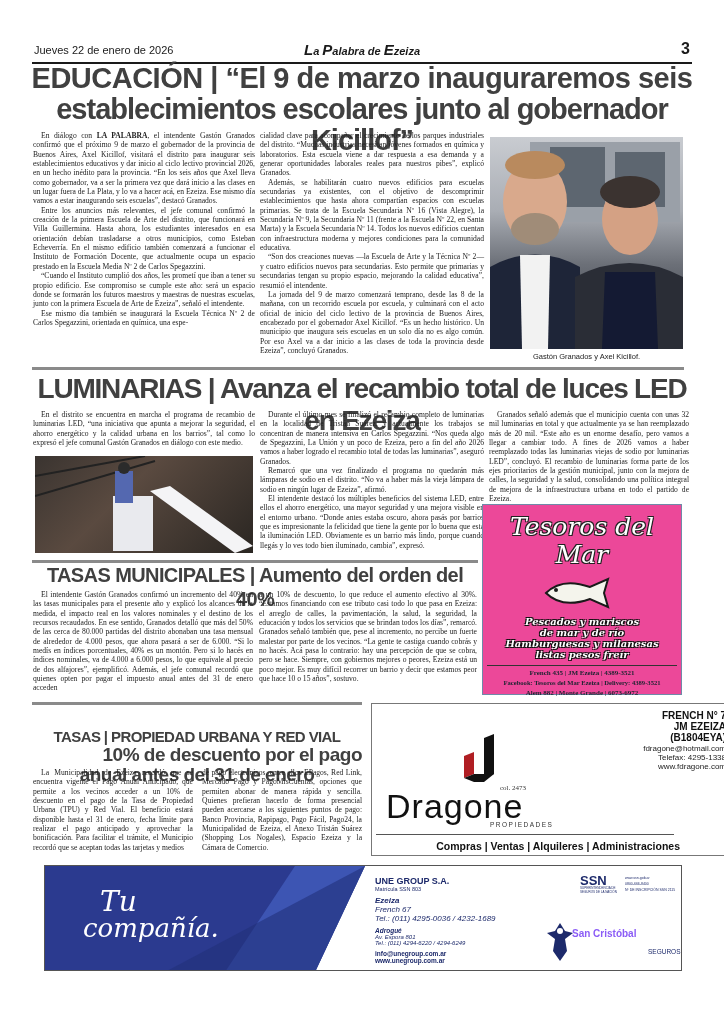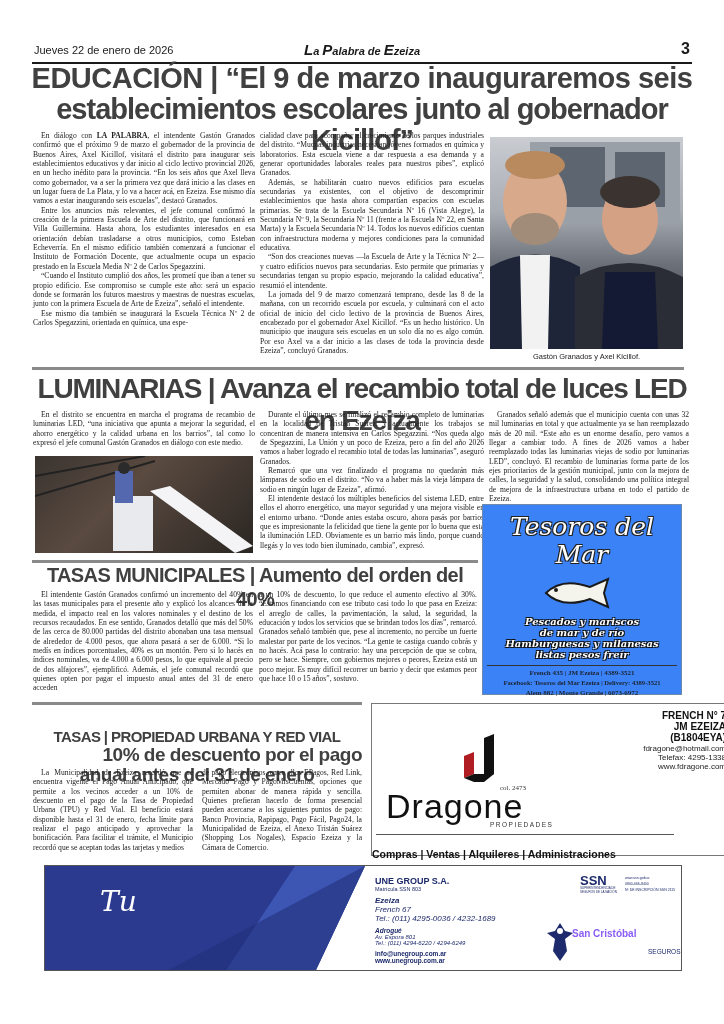--- a/index.html
+++ b/index.html
@@ -11,21 +11,21 @@
   .masthead-name .cap { font-size: 15px; }
   .page-num { left: 660px; width: 30px; top: 40px; text-align: right; font-family: "Liberation Sans", sans-serif; font-weight: bold; font-size: 16px; }
   .rule { background: #1a1a1a; height: 2px; }
   .grayrule { background: #8a8a8a; height: 3px; }
   .headline { font-family: "Liberation Sans", sans-serif; font-weight: bold; color: #404040; text-align: center; letter-spacing: -0.5px; }
   .body-text { font-size: 7.6px; line-height: 9.35px; text-align: justify; color: #222; }
   .body-text p { text-indent: 8px; }
   .body-text b { font-weight: bold; }
   .photo { background: #555; overflow: hidden; }
   .caption { font-family: "Liberation Sans", sans-serif; font-size: 7.5px; text-align: center; color: #222; }
-  .ad-blue { background: #3b82f6; border: 1px solid #6f8aa8; }
+  .ad-blue { background: #ec4899; border: 1px solid #6f8aa8; }
   .ad-title { font-family: "DejaVu Serif", serif; font-style: italic; color: #fff; text-shadow: 1px 1px 0 #222, -1px -1px 0 #222, 1px -1px 0 #222, -1px 1px 0 #222; text-align: center; }
   .ad-script { font-family: "DejaVu Serif", serif; font-style: italic; font-weight: bold; color: #fff; text-shadow: 1px 1px 0 #111, -1px -1px 0 #111, 1px -1px 0 #111, -1px 1px 0 #111; text-align: center; }
   .ad-info { font-family: "Liberation Serif", serif; font-weight: bold; color: #1c2430; font-size: 7px; text-align: center; line-height: 10px; }
   .dragone { border: 1px solid #777; background: #fff; }
   .une { border: 1px solid #555; background: #fff; overflow: hidden; }
   .sans { font-family: "Liberation Sans", sans-serif; }
 </style>
 </head>
 <body>
 
@@ -157,30 +157,31 @@
   </div>
   <svg class="abs" style="left:88px; top:30px;" width="40" height="50" viewBox="0 0 40 50">
     <polygon points="24,4 34,0 34,40 24,44" fill="#111"></polygon>
     <polygon points="4,22 14,18 14,40 4,44" fill="#b01e23"></polygon>
     <polygon points="4,44 14,40 34,40 24,48 14,48" fill="#111"></polygon>
   </svg>
   <div class="abs" style="left:128px; top:80px; font-size:7px; color:#333;">col. 2473</div>
   <div class="abs sans" style="left:14px; top:85px; font-size:34px; line-height:34px; color:#111; letter-spacing:1px;">Dragone</div>
   <div class="abs sans" style="left:118px; top:117px; font-size:6.5px; letter-spacing:1.5px; color:#333;">PROPIEDADES</div>
   <div class="abs" style="left:4px; top:130px; width:298px; border-top:1px solid #555;"></div>
-  <div class="abs sans" style="left:0; top:144px; width:308px; text-align:left; font-weight:bold; font-size:10.5px; color:#111;">Compras | Ventas | Alquileres | Administraciones</div>
+  <div class="abs sans" style="left:0; top:136px; width:308px; text-align:right; font-weight:bold; font-size:10.5px; color:#111;">Compras | Ventas | Alquileres | Administraciones</div>
 </div>
 
 <div class="abs une" style="left:44px; top:865px; width:638px; height:106px;">
   <svg class="abs" style="left:0; top:0;" width="638" height="106" viewBox="0 0 638 106">
     <polygon points="0,0 320,0 270,106 0,106" fill="#2b3a8f"></polygon>
     <polygon points="250,0 320,0 270,106 180,106" fill="#3d55b3"></polygon>
     <polygon points="120,106 270,106 320,0" fill="#22307a" opacity="0.6"></polygon>
   </svg>
   <div class="abs" style="left:55px; top:22px; font-family:'DejaVu Serif', serif; font-style:italic; color:#fff; font-size:28px; line-height:28px;">Tu</div>
+  <div class="abs" style="left:38px; top:48px; font-family:'DejaVu Serif', serif; font-style:italic; color:#fff; font-size:26px; line-height:28px;">compañía.</div>
 
   <div class="abs sans" style="left:330px; top:10px; color:#1d2a6b;">
     <div style="font-weight:bold; font-size:9px;">UNE GROUP S.A.</div>
     <div style="font-size:5.5px; margin-bottom:4px;">Matrícula SSN 803</div>
     <div style="font-weight:bold; font-style:italic; font-size:8px;">Ezeiza</div>
     <div style="font-style:italic; font-size:8px;">French 67</div>
     <div style="font-style:italic; font-size:8px; margin-bottom:4px;">Tel.: (011) 4295-0036 / 4232-1689</div>
     <div style="font-weight:bold; font-style:italic; font-size:6.5px;">Adrogué</div>
     <div style="font-style:italic; font-size:6px;">Av. Espora 801</div>
     <div style="font-style:italic; font-size:6px; margin-bottom:4px;">Tel.: (011) 4294-6220 / 4294-6249</div>

